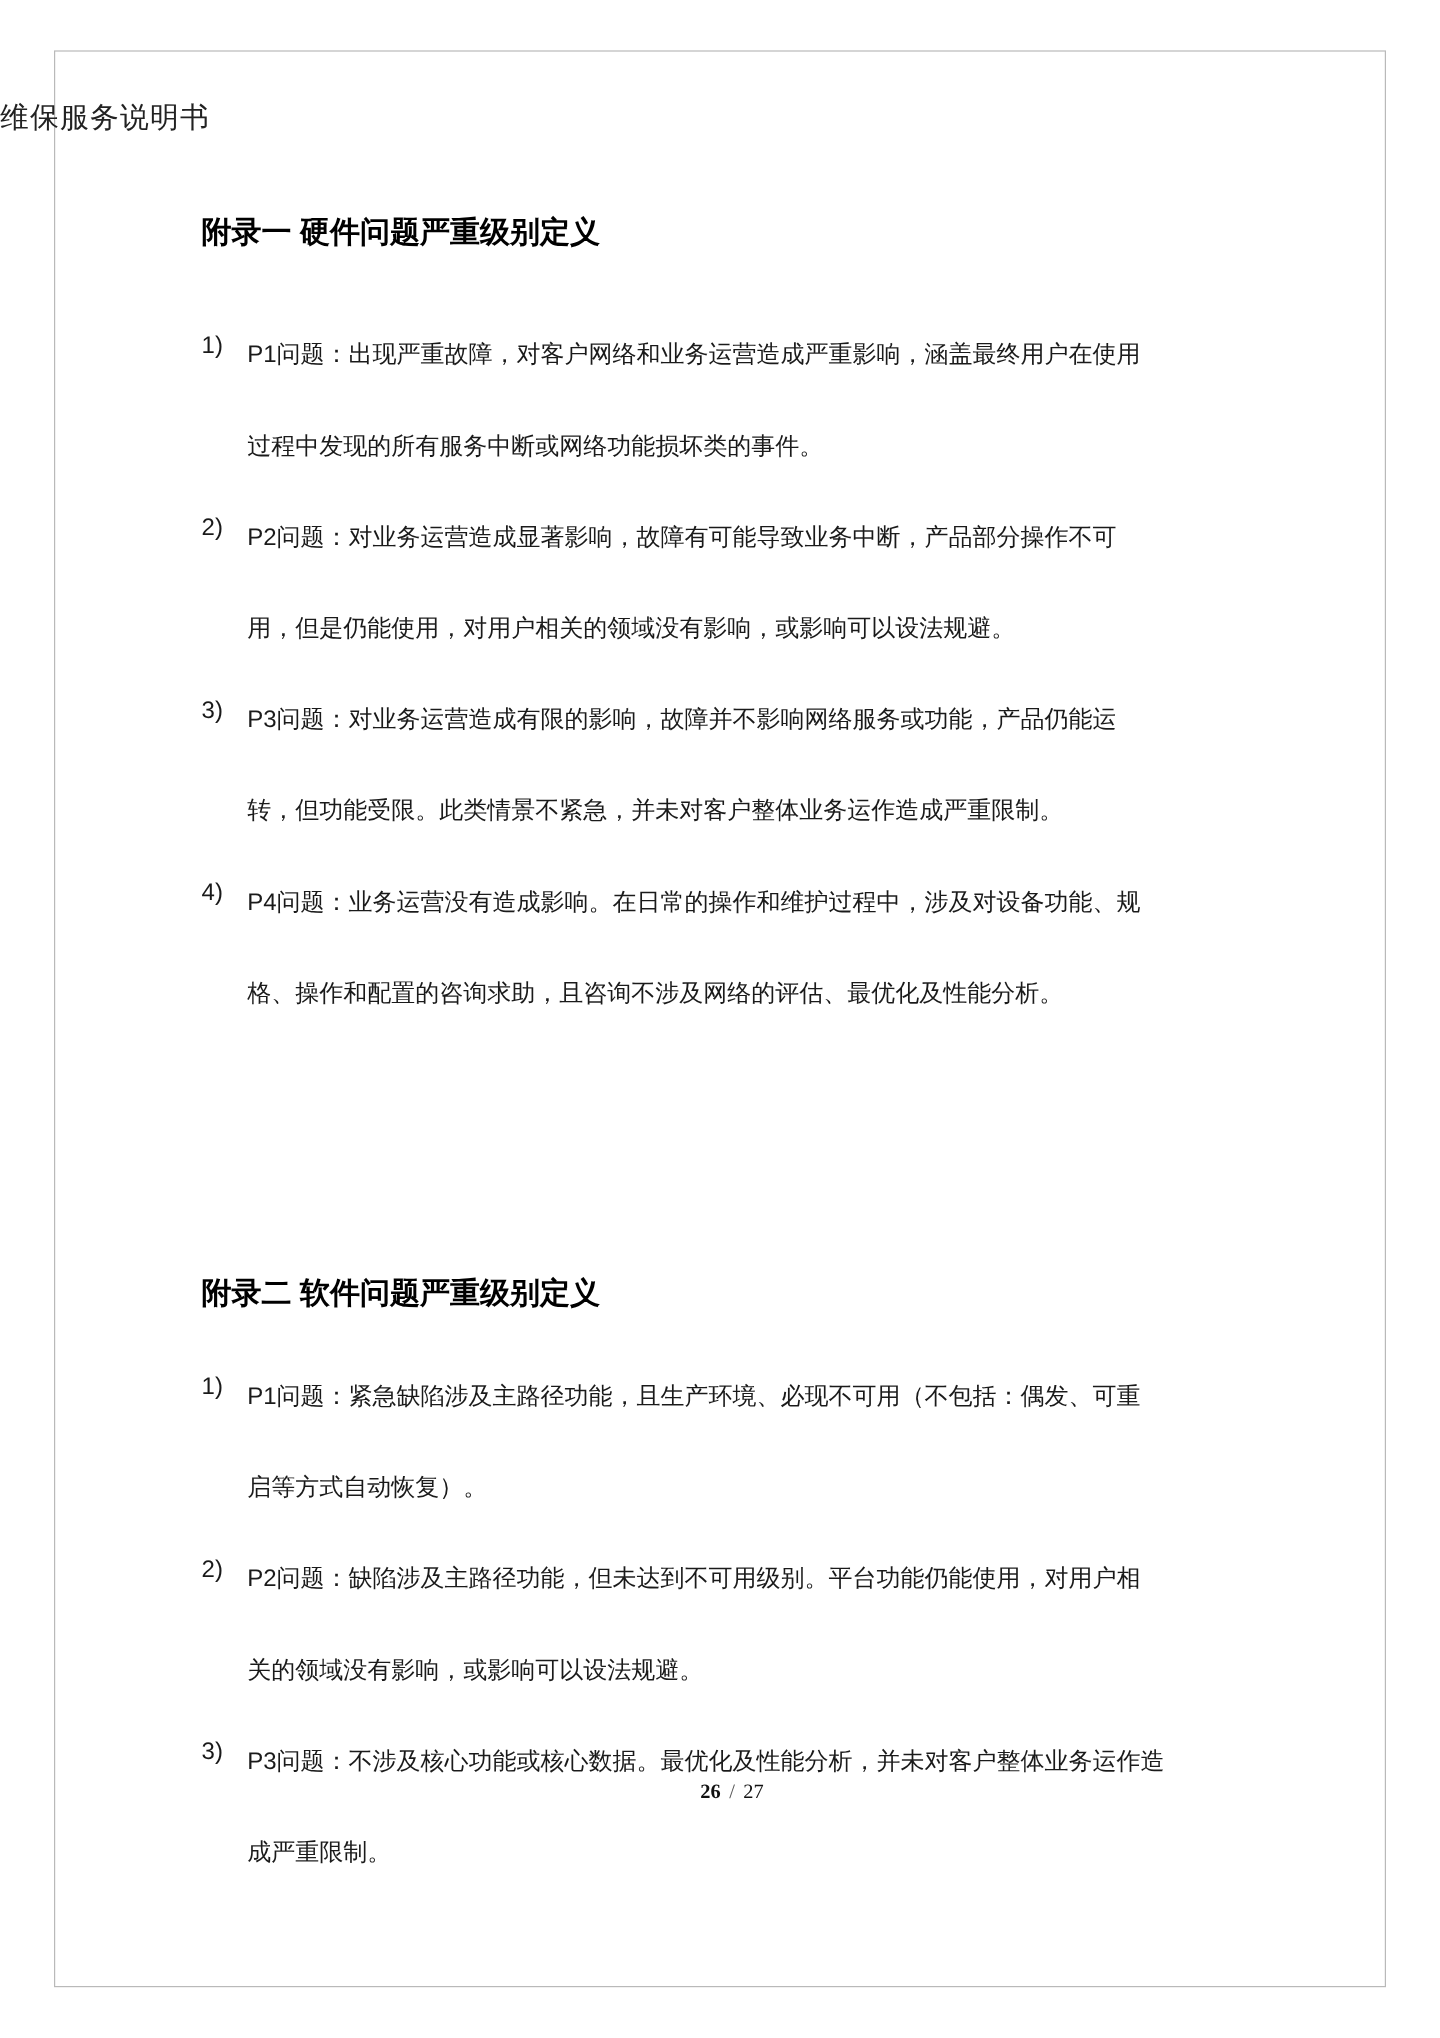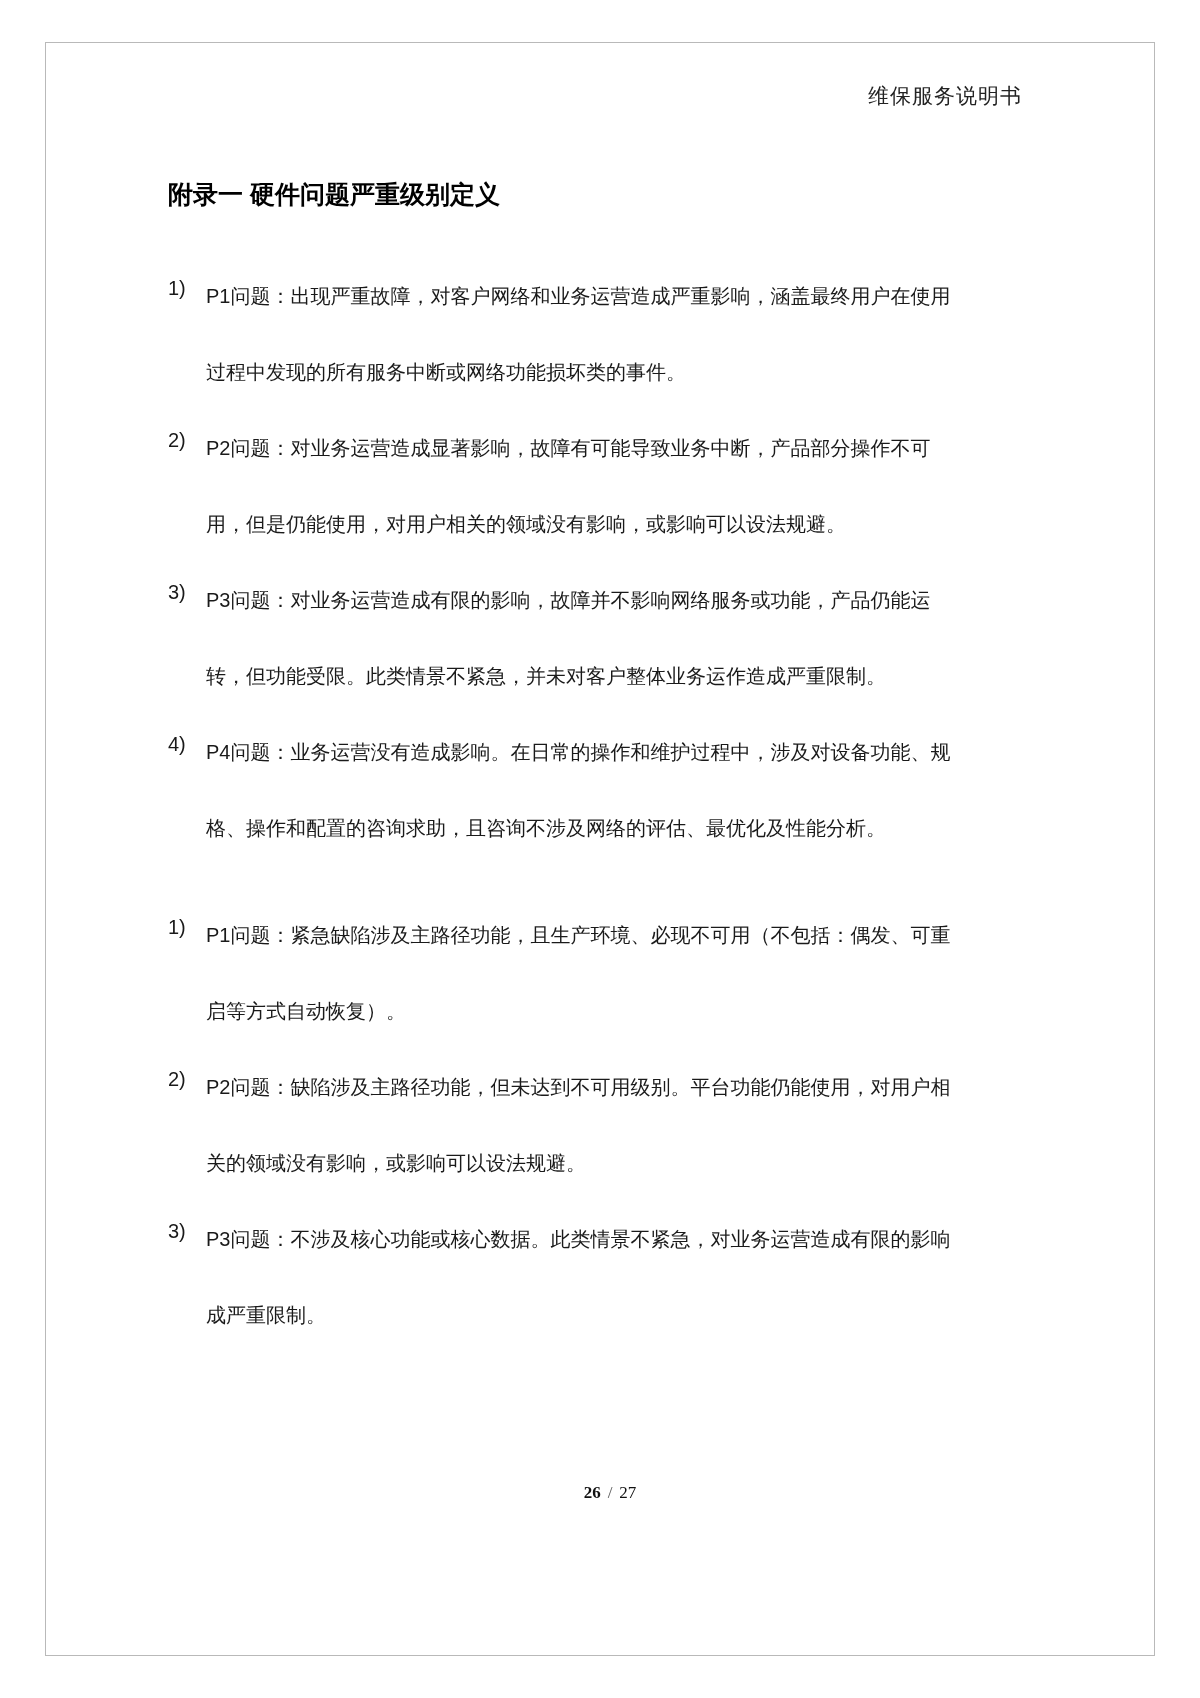--- a/index.html
+++ b/index.html
@@ -19,23 +19,23 @@
     width: 1108px;
     height: 1612px;
     border: 1px solid #b9b9b9;
     pointer-events: none;
   }
   .header {
     position: absolute;
     top: 82px;
     left: 0;
     right: 178px;
-    text-align: right;
+    text-align: left;
     font-family: "Liberation Serif", "DejaVu Serif", serif;
-    font-size: 21px;
+    font-size: 24px;
     letter-spacing: 1px;
     color: #222222;
   }
   .content {
     position: absolute;
     left: 168px;
     top: 142px;
     width: 862px;
     margin-top: 36px;
   }
@@ -110,35 +110,36 @@
         <span class="txt">P3问题：对业务运营造成有限的影响，故障并不影响网络服务或功能，产品仍能运
 转，但功能受限。此类情景不紧急，并未对客户整体业务运作造成严重限制。</span>
       </div>
       <div class="item">
         <span class="num">4)</span>
         <span class="txt">P4问题：业务运营没有造成影响。在日常的操作和维护过程中，涉及对设备功能、规
 格、操作和配置的咨询求助，且咨询不涉及网络的评估、最优化及性能分析。</span>
       </div>
     </div>
 
+    <h1 class="sec-heading second">附录二 软件问题严重级别定义</h1>
 
     <div class="list second">
       <div class="item">
         <span class="num">1)</span>
         <span class="txt">P1问题：紧急缺陷涉及主路径功能，且生产环境、必现不可用（不包括：偶发、可重
 启等方式自动恢复）。</span>
       </div>
       <div class="item">
         <span class="num">2)</span>
         <span class="txt">P2问题：缺陷涉及主路径功能，但未达到不可用级别。平台功能仍能使用，对用户相
 关的领域没有影响，或影响可以设法规避。</span>
       </div>
       <div class="item">
         <span class="num">3)</span>
-        <span class="txt">P3问题：不涉及核心功能或核心数据。此类情景不紧急，对业务运营造成有限的影响
+        <span class="txt">P3问题：不涉及核心功能或核心数据。最优化及性能分析，并未对客户整体业务运作造
 成严重限制。</span>
       </div>
     </div>
 
   </div>
 
   <div class="footer">
     <span class="fcur">26</span><span class="fsep">/</span><span class="ftot">27</span>
   </div>
 

